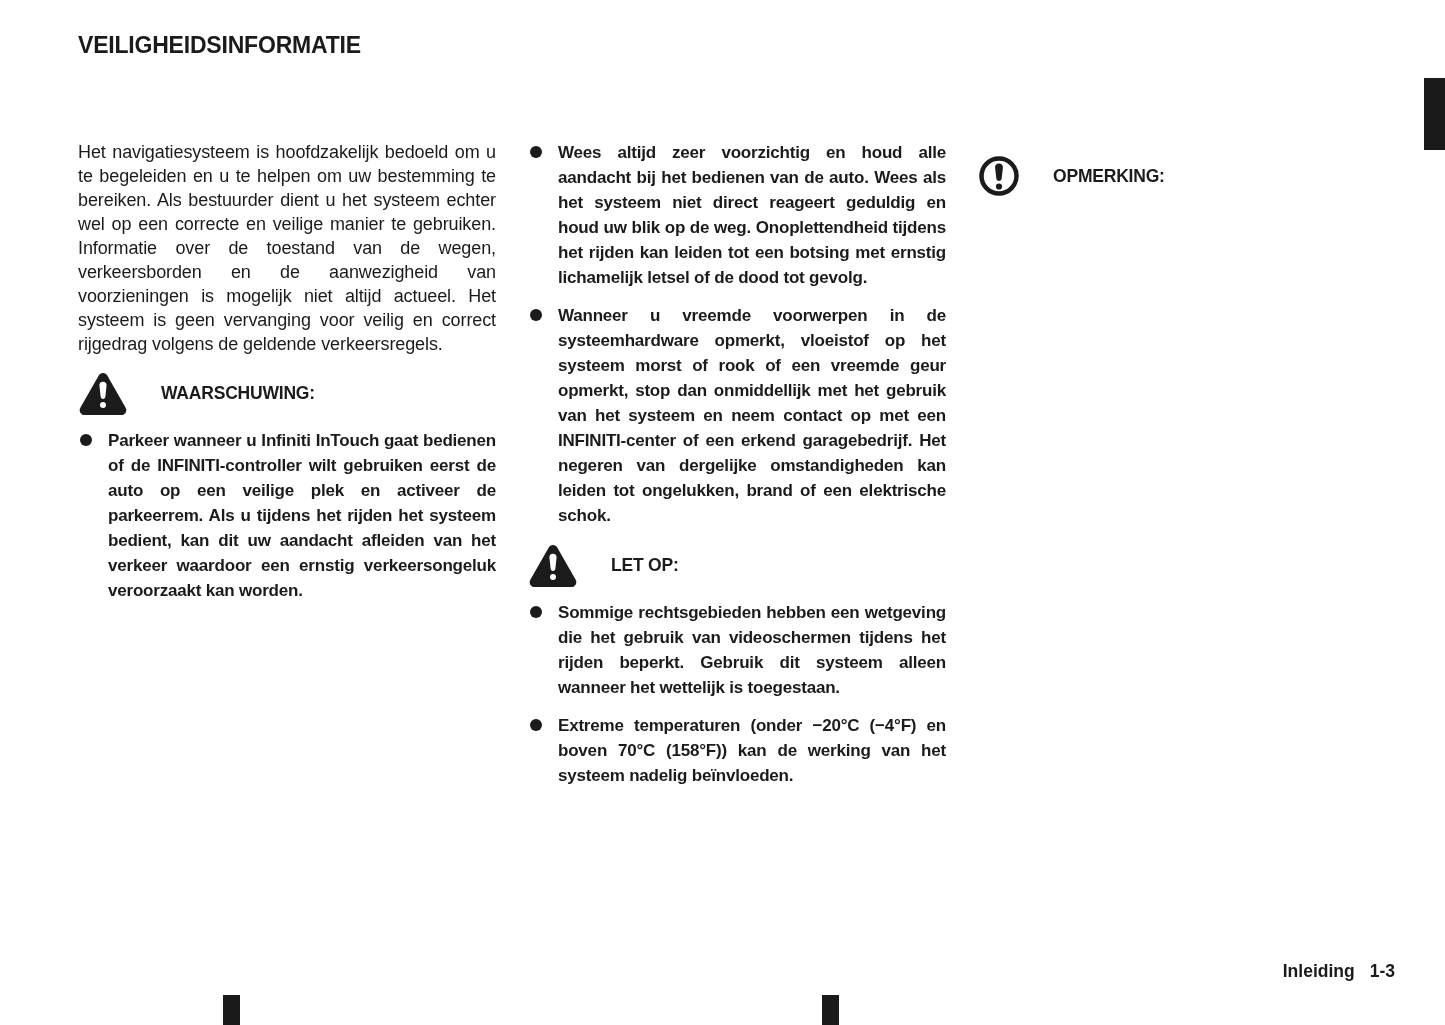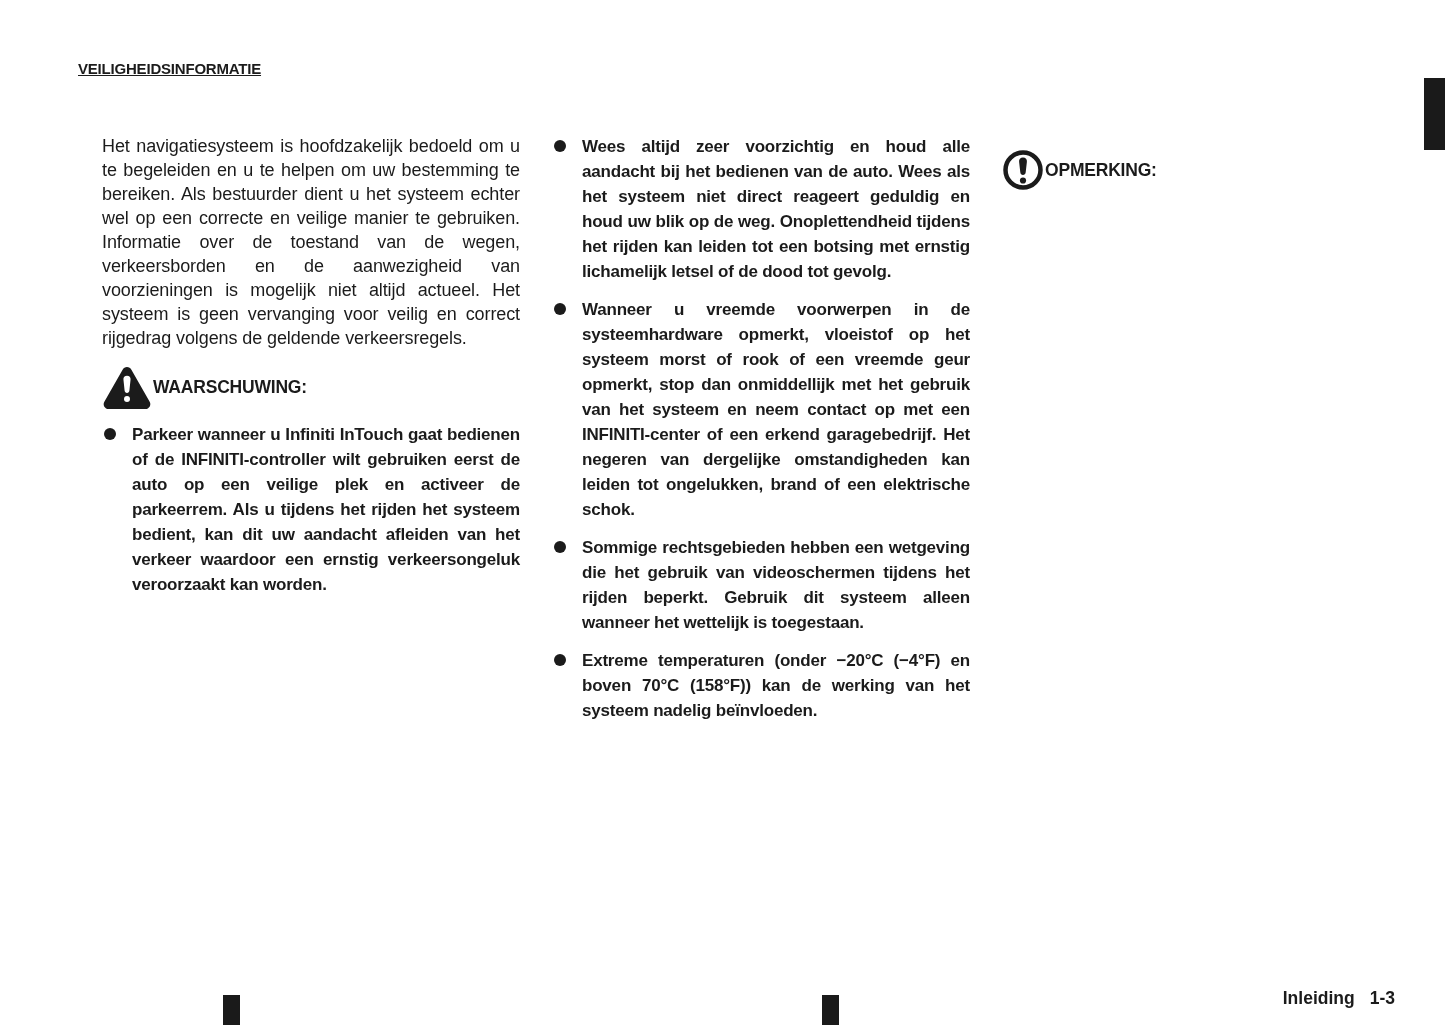--- a/index.html
+++ b/index.html
@@ -5,25 +5,25 @@
   html, body { margin: 0; padding: 0; }
   body {
     width: 1445px; height: 1025px;
     background: #ffffff;
     color: #1b1b1b;
     font-family: "Liberation Sans", sans-serif;
     position: relative;
     overflow: hidden;
   }
   .page-title {
-    position: absolute; left: 78px; top: 60px;
+    position: absolute; left: 78px; top: 32px;
     margin: 0;
-    font-size: 15px; font-weight: 700; letter-spacing: -0.2px; text-decoration: underline;
+    font-size: 23px; font-weight: 700; letter-spacing: -0.2px;
   }
-  .col { position: absolute; top: 134px; width: 418px; margin-left: 24px; }
+  .col { position: absolute; top: 140px; width: 418px; }
   .col-1 { left: 78px; }
   .col-2 { left: 528px; }
   .col-3 { left: 978px; }
 
   .body-text {
     margin: 0 0 13px 0;
     font-size: 18px; font-weight: 400;
     line-height: 24px; letter-spacing: -0.1px;
     text-align: justify;
   }
@@ -37,35 +37,35 @@
     width: 12px; height: 12px; border-radius: 50%;
     background: #1b1b1b;
   }
   .bullet-item p {
     margin: 0;
     font-size: 17px; font-weight: 700;
     line-height: 25px; letter-spacing: -0.2px;
     text-align: justify;
   }
   .heading-row {
-    display: flex; align-items: center; gap: 1px;
+    display: flex; align-items: center; gap: 33px;
     margin: 15px 0 13px 0;
   }
   .heading-row .hlabel {
     font-size: 17.5px; font-weight: 700; letter-spacing: -0.2px;
   }
   .heading-row svg { display: block; flex: 0 0 auto; }
   .note-text {
     margin: 2px 0 0 0;
     font-size: 17px; font-weight: 700;
     line-height: 26px; letter-spacing: -0.2px;
     text-align: justify;
   }
   .page-footer {
-    position: absolute; right: 50px; top: 988px;
+    position: absolute; right: 50px; top: 961px;
     display: flex; gap: 15px;
     font-size: 17.5px; font-weight: 700;
   }
   .edge-tab {
     position: absolute; right: 0; top: 78px;
     width: 21px; height: 72px;
     background: #1a1a1a;
   }
   .bottom-mark {
     position: absolute; bottom: 0;
@@ -103,20 +103,30 @@
 <div class="col col-2">
   <div class="bullet-item">
     <span class="dot"></span>
     <p>Wees altijd zeer voorzichtig en houd alle aandacht bij het bedienen van de auto. Wees als het systeem niet direct reageert geduldig en houd uw blik op de weg. Onoplettendheid tijdens het rijden kan leiden tot een botsing met ernstig lichamelijk letsel of de dood tot gevolg.</p>
   </div>
   <div class="bullet-item">
     <span class="dot"></span>
     <p>Wanneer u vreemde voorwerpen in de systeemhardware opmerkt, vloeistof op het systeem morst of rook of een vreemde geur opmerkt, stop dan onmiddellijk met het gebruik van het systeem en neem contact op met een INFINITI-center of een erkend garagebedrijf. Het negeren van dergelijke omstandigheden kan leiden tot ongelukken, brand of een elektrische schok.</p>
   </div>
 
+  <div class="heading-row">
+    <span>
+      <svg width="50" height="44" viewBox="0 0 60 53">
+        <path d="M30 2.5c2.2 0 4.2 1.2 5.3 3.2l22 38.5c2.3 4-.6 8.8-5.2 8.8H7.9c-4.6 0-7.5-4.8-5.2-8.8l22-38.5C25.8 3.7 27.8 2.5 30 2.5z" fill="#1b1b1b"></path>
+        <path d="M30 13c2.8 0 4.6 1.8 4.3 4.5l-1.4 13.2c-.2 1.9-1.3 3-2.9 3s-2.7-1.1-2.9-3l-1.4-13.2C25.4 14.8 27.2 13 30 13z" fill="#ffffff"></path>
+        <circle cx="30" cy="41" r="3.6" fill="#ffffff"></circle>
+      </svg>
+    </span>
+    <span class="hlabel">LET OP:</span>
+  </div>
 
   <div class="bullet-item">
     <span class="dot"></span>
     <p>Sommige rechtsgebieden hebben een wetgeving die het gebruik van videoschermen tijdens het rijden beperkt. Gebruik dit systeem alleen wanneer het wettelijk is toegestaan.</p>
   </div>
   <div class="bullet-item">
     <span class="dot"></span>
     <p>Extreme temperaturen (onder −20°C (−4°F) en boven 70°C (158°F)) kan de werking van het systeem nadelig beïnvloeden.</p>
   </div>
 </div>

